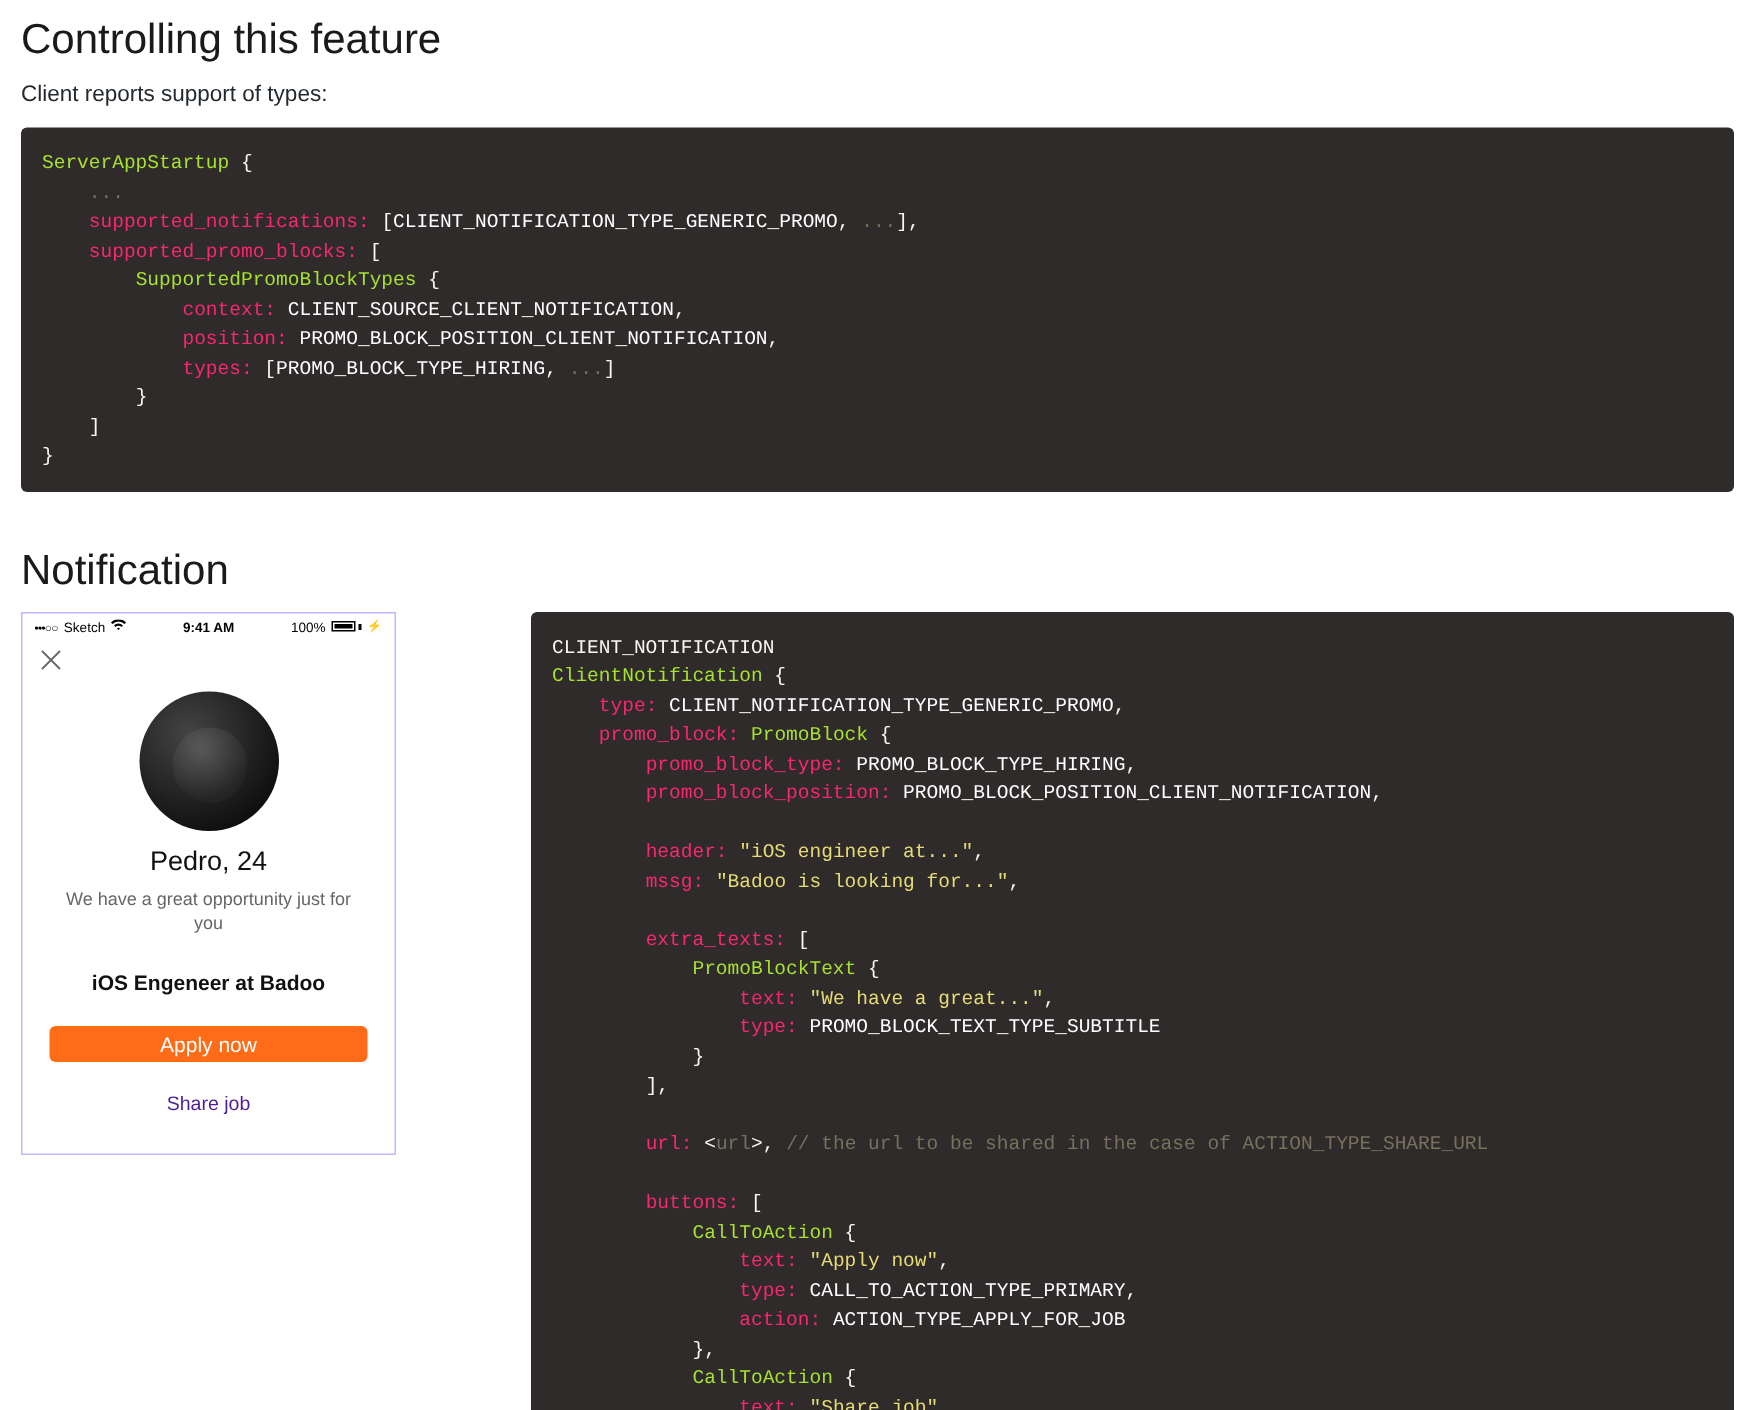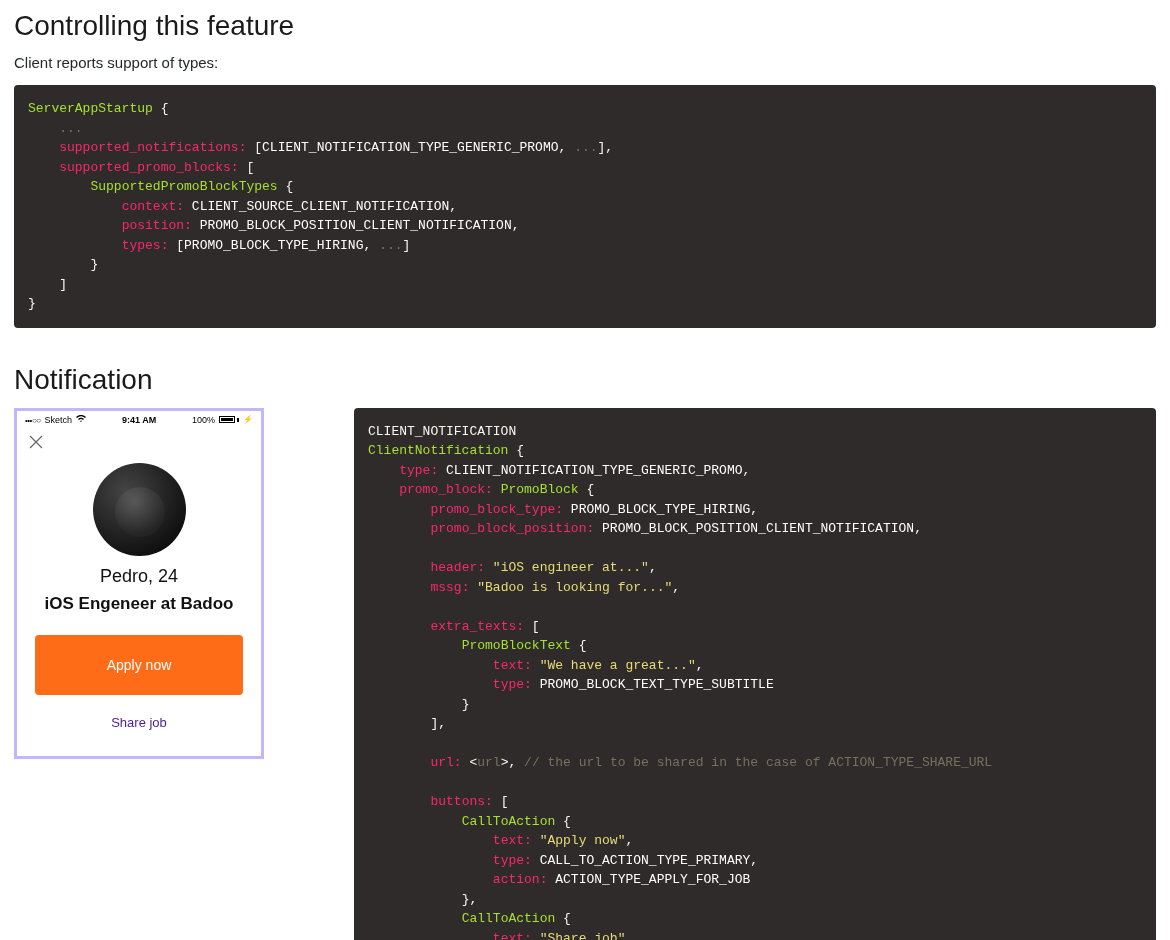--- a/index.html
+++ b/index.html
@@ -10,41 +10,41 @@
   .tok-name  { color: #a6e22e; } 
   .tok-key   { color: #f92672; } 
   .tok-const { color: #ffffff; } 
   .tok-str   { color: #e6db74; } 
   .tok-punc  { color: #f8f8f2; } 
   .tok-dots  { color: #75715e; } 
   .tok-comment { color: #75715e; }
   .tok-tag   { color: #75715e; }
 
   .row { display: flex; gap: 90px; align-items: flex-start; }
-  .phone { width: 250px; flex: 0 0 250px; background: #fff; border: 3px solid #c4b5fd; }
+  .phone { width: 250px; flex: 0 0 250px; background: #fff; border: 1px solid #c4b5fd; }
   .statusbar { display: flex; justify-content: space-between; align-items: center; font-size: 9px; padding: 4px 8px; color: #000; }
   .statusbar .left { display: flex; align-items: center; gap: 4px; }
   .dots::before { content: "•••○○"; letter-spacing: -0.5px; font-size: 8px; }
   .wifi { display:inline-block; }
   .statusbar .right { display:flex; align-items:center; gap:4px; }
   .battery { display:inline-block; width:16px; height:7px; border:1px solid #000; position:relative; }
   .battery::after { content:""; position:absolute; left:1px; top:1px; bottom:1px; width:12px; background:#000; }
   .battery-cap { display:inline-block; width:2px; height:4px; background:#000; margin-left:-2px; }
   .close-x { padding: 6px 12px; font-size: 16px; color:#666; line-height:1; }
   .close-x svg { width:14px; height:14px; display:block; }
 
   .avatar { width: 93px; height: 93px; border-radius: 50%; background: radial-gradient(circle at 35% 30%, #444 0%, #1a1a1a 60%, #000 100%); margin: 8px auto 10px auto; overflow:hidden; position:relative; }
   .avatar::after{ content:""; position:absolute; left:22px; top:24px; width:50px; height:50px; border-radius:50%; background: radial-gradient(circle at 40% 30%, #777 0%, #2a2a2a 70%); opacity:.5; }
 
   .phone-content { text-align: center; padding: 0 18px 18px 18px; }
   .name { font-size: 18px; font-weight: 500; color:#111; margin-bottom: 6px; }
   .subopp { font-size: 12px; color: #666; margin-bottom: 22px; line-height:1.4; }
-  .job-title { font-size: 17px; font-weight: 600; color:#111; line-height:1.3; margin-bottom: 20px; }
+  .job-title { font-size: 14px; font-weight: 600; color:#111; line-height:1.3; margin-bottom: 20px; }
   .job-desc { font-size: 12px; color: #666; line-height:1.45; margin-bottom: 30px; }
-  .btn-primary { display:block; width:100%; background:#fe6c17; color:#fff; text-align:center; padding:22px 0; border-radius:4px; font-size:14px; font-weight:500; margin-bottom:12px; border:none; cursor:pointer; }
+  .btn-primary { display:block; width:100%; background:#fe6c17; color:#fff; text-align:center; padding:4px 0; border-radius:4px; font-size:14px; font-weight:500; margin-bottom:12px; border:none; cursor:pointer; }
   .btn-secondary { display:block; width:100%; background:transparent; color:#4c1d95; text-align:center; padding:8px 0; font-size:13px; border:none; cursor:pointer; }
 
   .codecol { flex: 1; }
   .codecol pre.codeblock { margin-bottom: 0; }
 </style>
 </head>
 <body>
 
 <h2>Controlling this feature</h2>
 <p class="desc">Client reports support of types:</p>
@@ -84,20 +84,21 @@
       </div>
     </div>
     <div class="close-x">
       <svg viewBox="0 0 14 14">
           <path d="M1 1 L13 13 M13 1 L1 13" stroke="#666" stroke-width="1.2" fill="none"></path>
         </svg>
     </div>
     <div class="phone-content">
       <div class="avatar"></div>
       <div class="name">Pedro, 24</div>
+      <div class="subopp">We have a great opportunity just for you</div>
       <div class="job-title">iOS Engeneer at Badoo</div>
       <button class="btn-primary">Apply now</button>
       <button class="btn-secondary">Share job</button>
     </div>
   </div>
 
   <div class="codecol">
 <pre class="codeblock"><span class="tok-punc">CLIENT_NOTIFICATION</span>
 <span class="tok-name">ClientNotification</span><span class="tok-punc"> {</span>
     <span class="tok-key">type:</span> <span class="tok-const">CLIENT_NOTIFICATION_TYPE_GENERIC_PROMO</span><span class="tok-punc">,</span>

